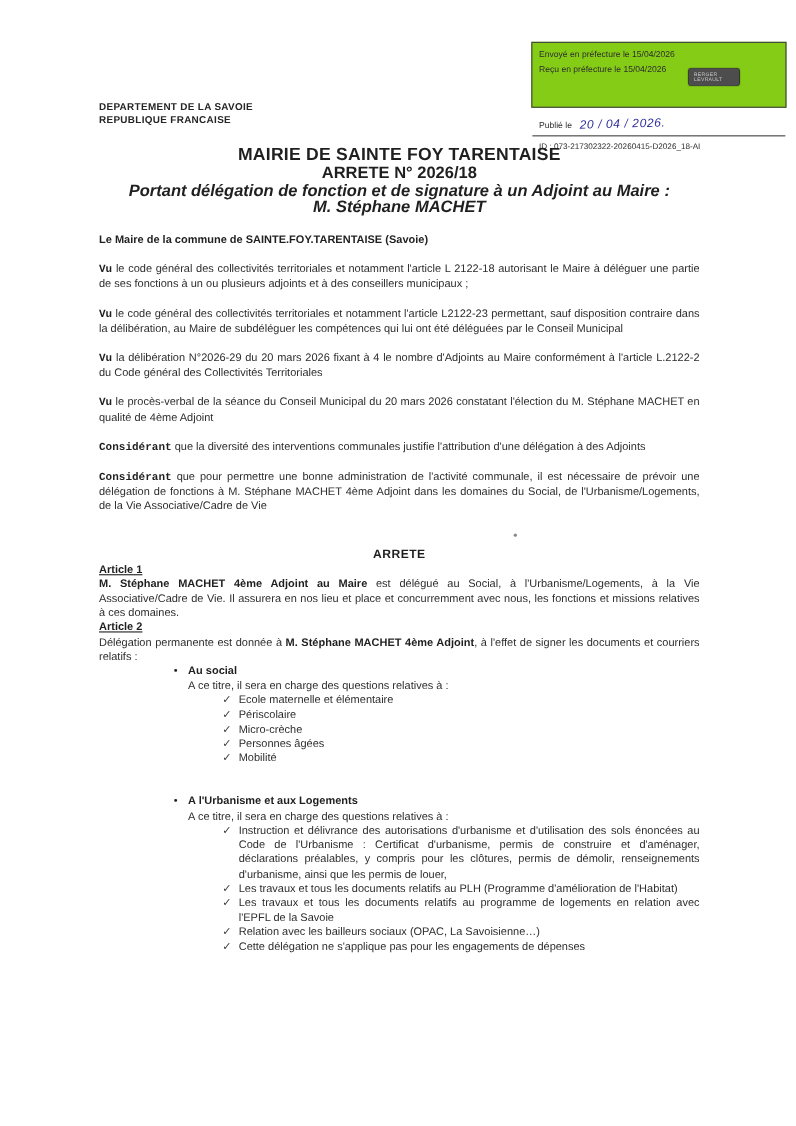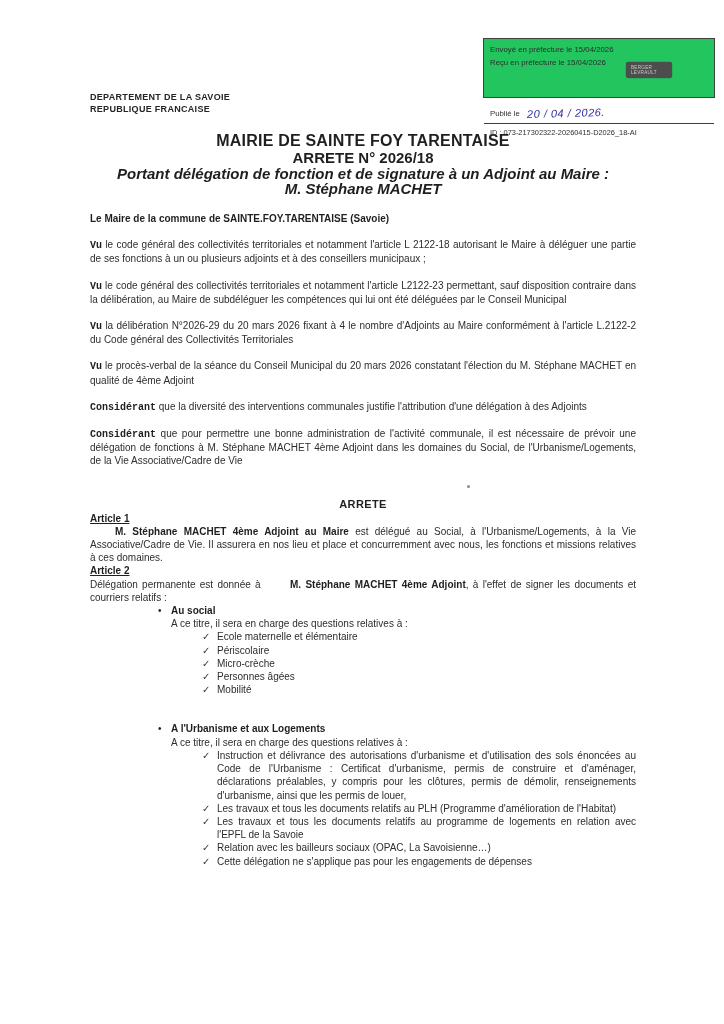--- a/index.html
+++ b/index.html
@@ -16,21 +16,21 @@
   .stamp {
     position: absolute;
     left: 483px; top: 38px;
     width: 232px; height: 60px;
     border: 1.5px solid #3f3f3f;
     box-sizing: border-box;
     padding: 4px 6px 0 6px;
     font-size: 7.8px;
     line-height: 13px;
     color: #2e2e2e;
-    background: #22c55e;
+    background: #84cc16;
   }
   .stamp-line { height: 13px; white-space: nowrap; }
   .stamp-publie { height: 16px; display: flex; align-items: center; gap: 7px; margin-top: 36px; }
   .handwriting {
     font-style: italic;
     font-size: 11px;
     color: #2f2f9e;
     transform: rotate(-1.5deg);
     letter-spacing: 0.5px;
     white-space: nowrap;
@@ -110,21 +110,21 @@
   .article-heading {
     margin-top: 2px;
     font-weight: bold;
     text-decoration: underline;
     font-size: 10px;
     line-height: 13.2px;
     color: #1f1f1f;
   }
   .article-heading.second { margin-top: 0; }
   .article-text { margin: 0; font-size: 10px; line-height: 13.2px; text-align: justify; }
-  .article-text b { color: #1f1f1f; margin-left: 25px; }
+  .article-text b { color: #1f1f1f; }
 
   .bullet-row {
     display: flex;
     margin-left: 68px;
     font-size: 10px;
     line-height: 13.2px;
   }
   .bullet-row.spaced { margin-top: 26px; }
   .bullet-glyph { width: 13px; flex-shrink: 0; color: #1f1f1f; }
   .bullet-label { font-weight: bold; color: #1f1f1f; }

